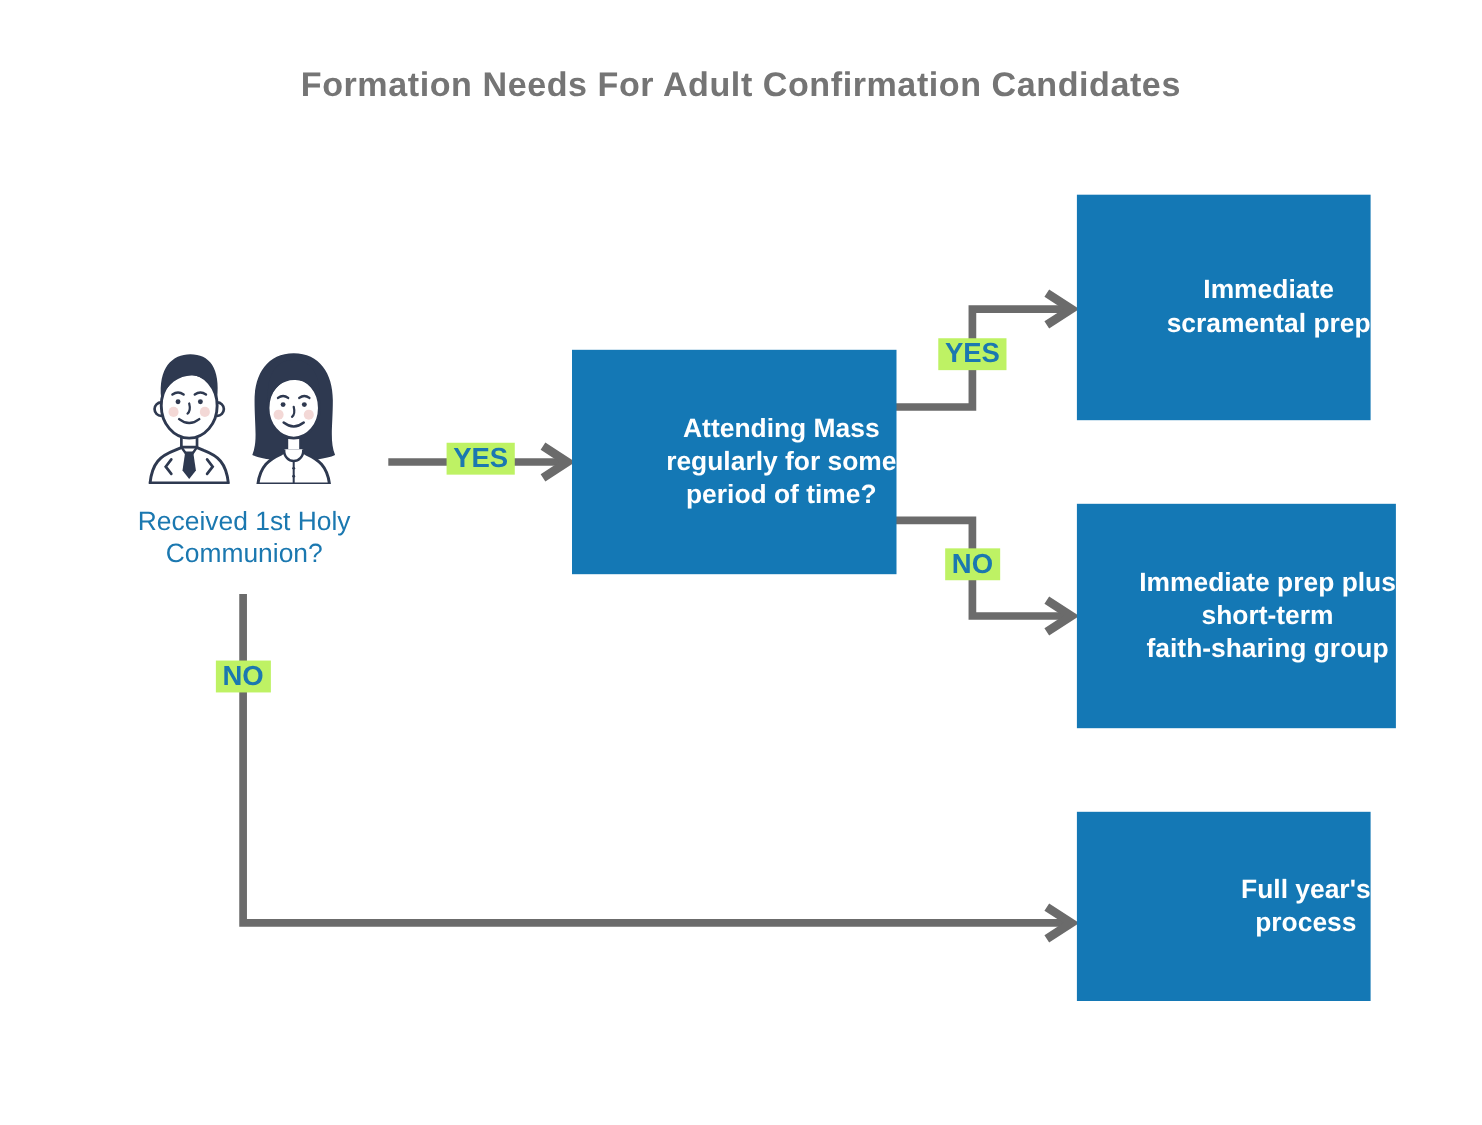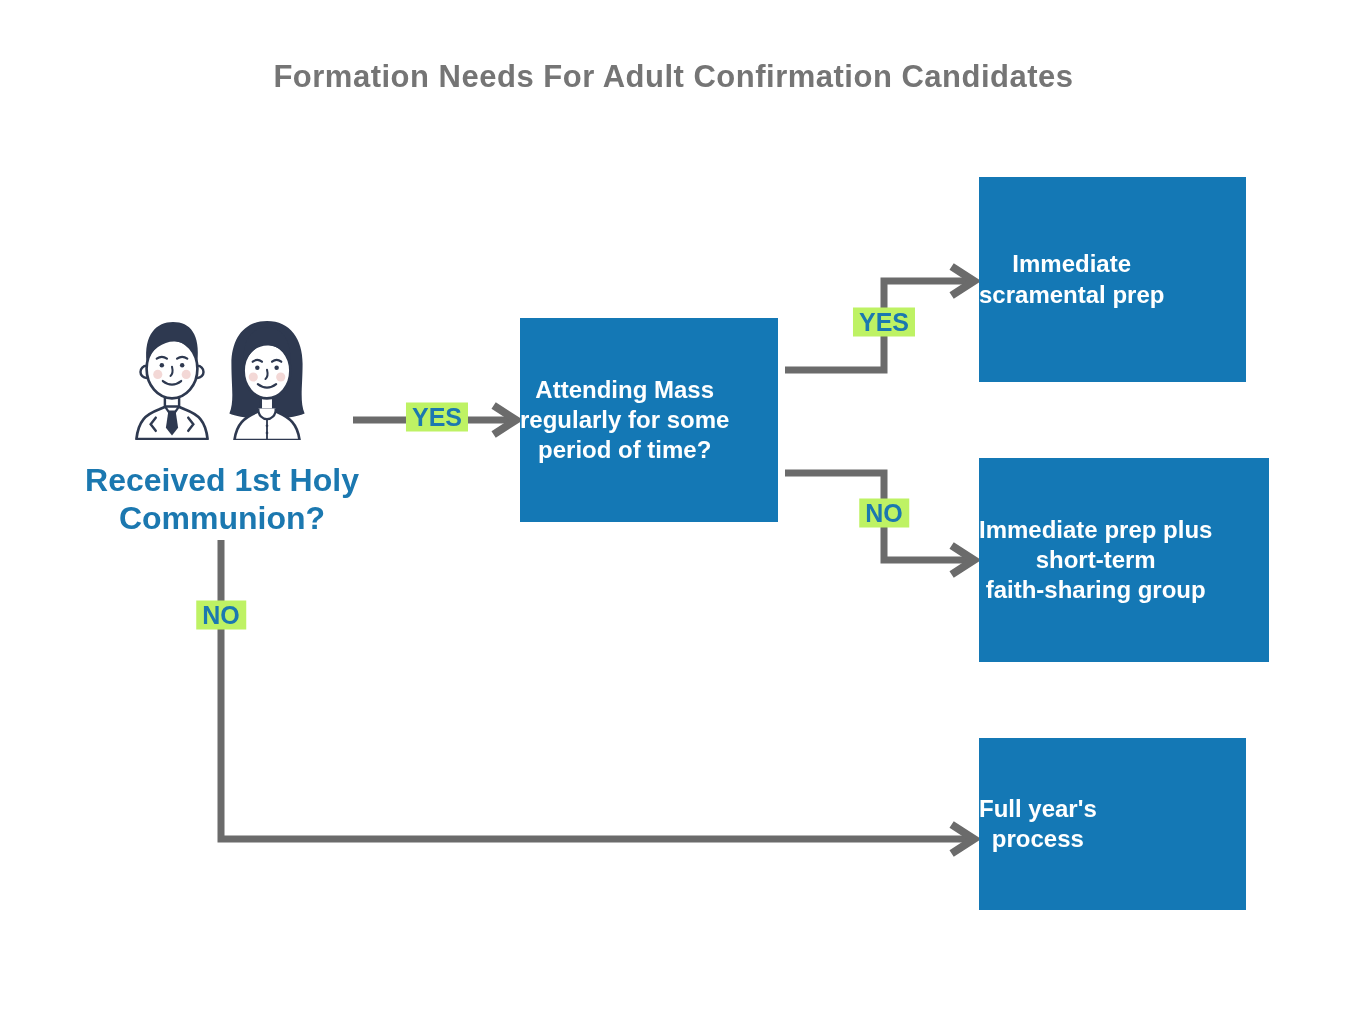--- a/index.html
+++ b/index.html
@@ -16,30 +16,30 @@
   }
   .diagram-title{
     position:absolute;left:0;right:0;top:59px;margin:0;text-align:center;
     font-size:31px;font-weight:bold;color:var(--title-gray);letter-spacing:0.5px;
   }
   .connectors{position:absolute;left:0;top:0;width:1347px;height:1023px;}
   .edge{stroke:var(--connector-gray);stroke-width:7;fill:none;}
   .arrowhead{stroke:var(--connector-gray);fill:none;}
   .node{
     position:absolute;background:var(--node-blue);color:#ffffff;
-    display:flex;align-items:center;justify-content:flex-start;text-align:center;
+    display:flex;align-items:center;justify-content:flex-end;text-align:center;
     font-size:24px;font-weight:bold;line-height:1.26;white-space:pre-line;
   }
-  .node-decision{left:520px;top:318px;width:258px;height:204px;}
+  .node-decision{left:520px;top:318px;width:295px;height:204px;}
   .node-outcome-1{left:979px;top:177px;width:267px;height:205px;}
   .node-outcome-2{left:979px;top:458px;width:290px;height:204px;}
   .node-outcome-3{left:979px;top:738px;width:267px;height:172px;}
   .start-label{
     position:absolute;left:72px;top:461px;width:300px;text-align:center;
-    font-size:32px;font-weight:bold;color:var(--text-blue);
+    font-size:24px;font-weight:normal;color:var(--text-blue);
     line-height:1.2;white-space:pre-line;
   }
   .edge-label{
     position:absolute;transform:translate(-50%,-50%);
     font-size:25px;font-weight:bold;color:var(--text-blue);
     background:#bef264;padding:2px 6px;line-height:1;
   }
   .edge-label-yes-start{left:437px;top:417px;}
   .edge-label-yes-branch{left:884px;top:322px;}
   .edge-label-no-branch{left:884px;top:513px;}

